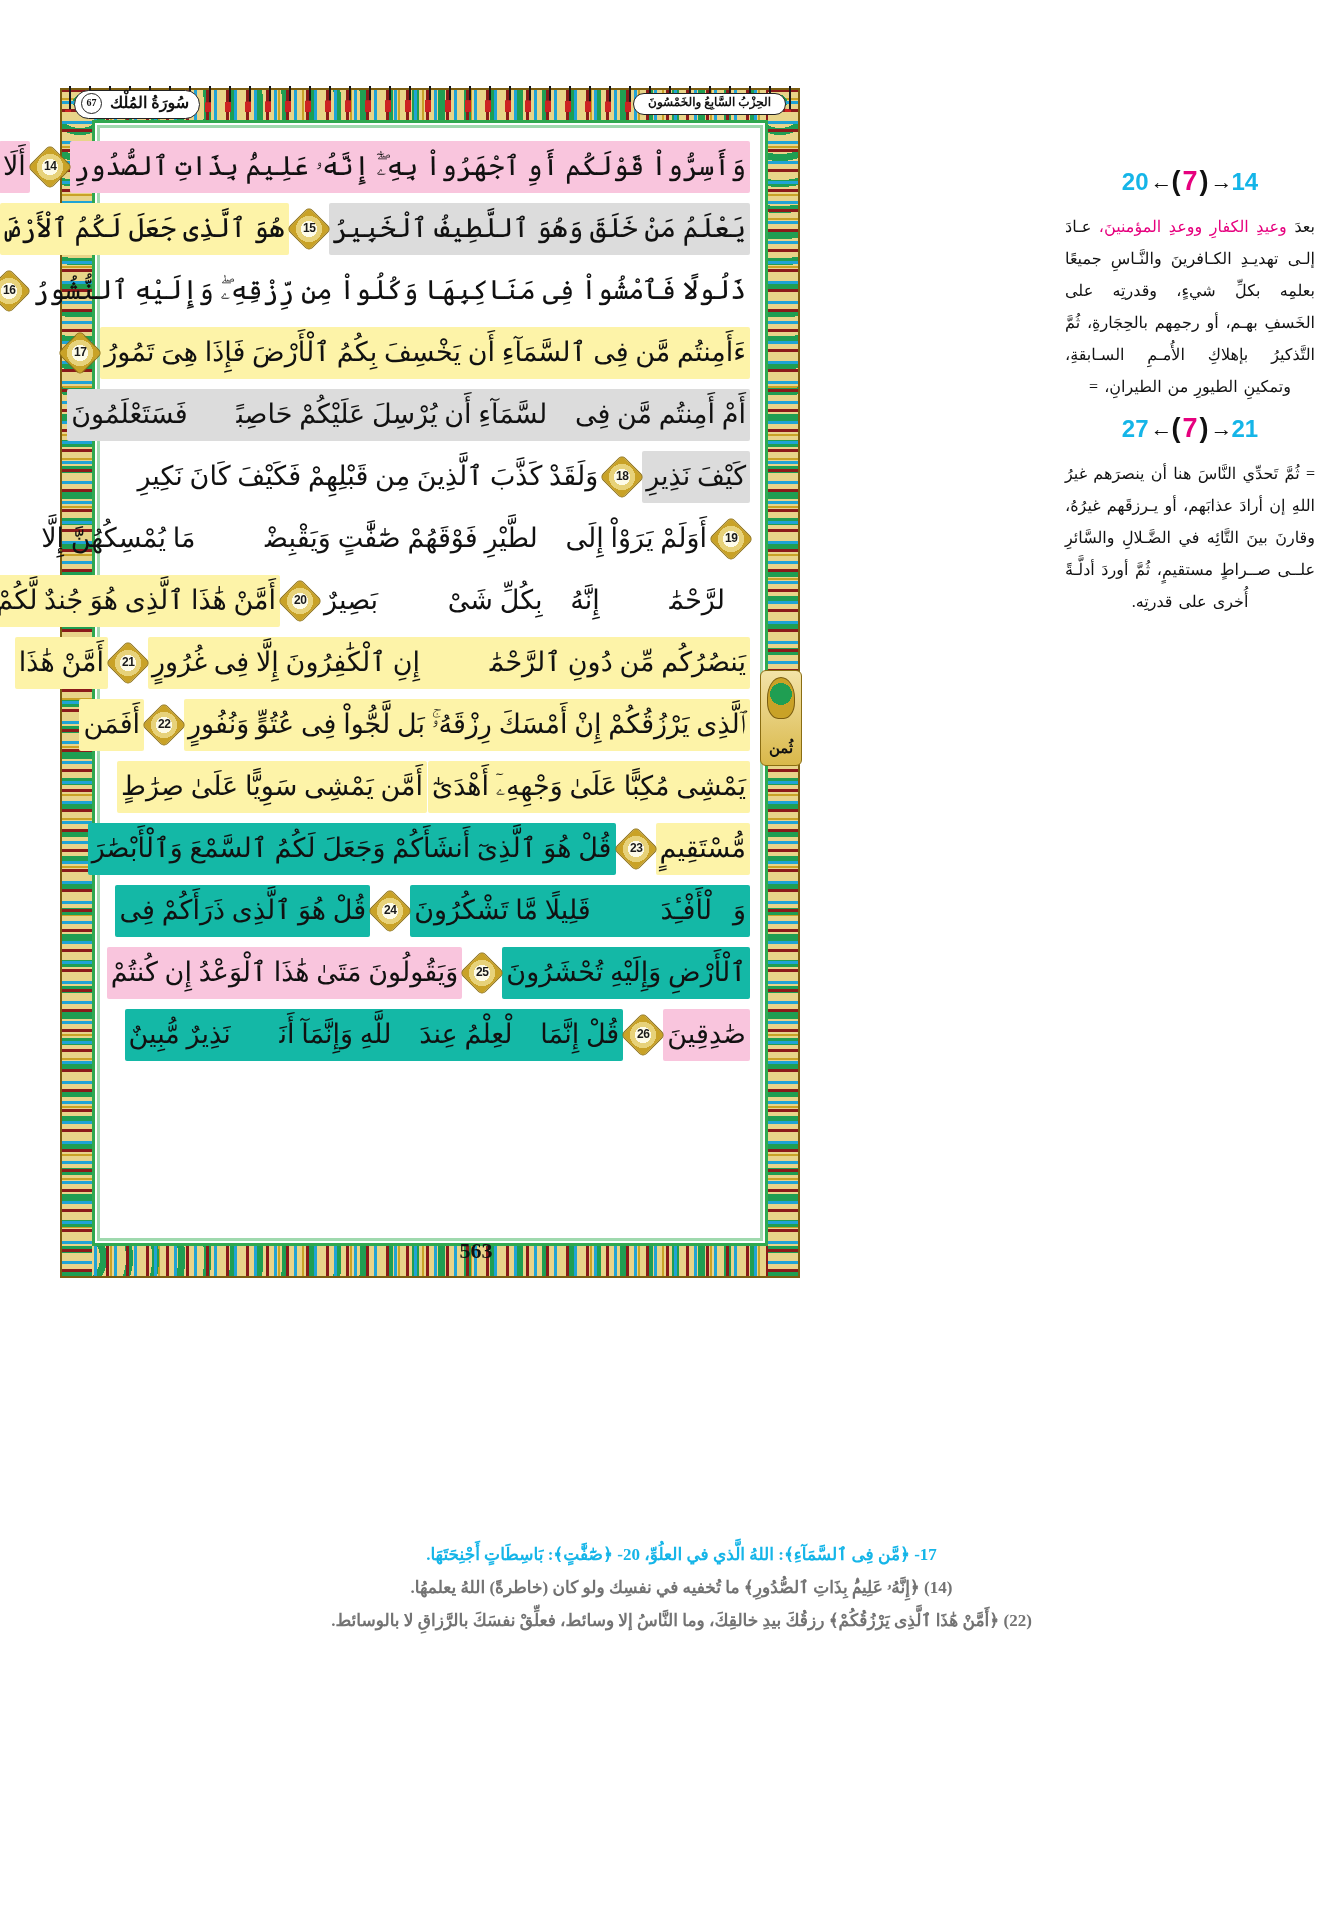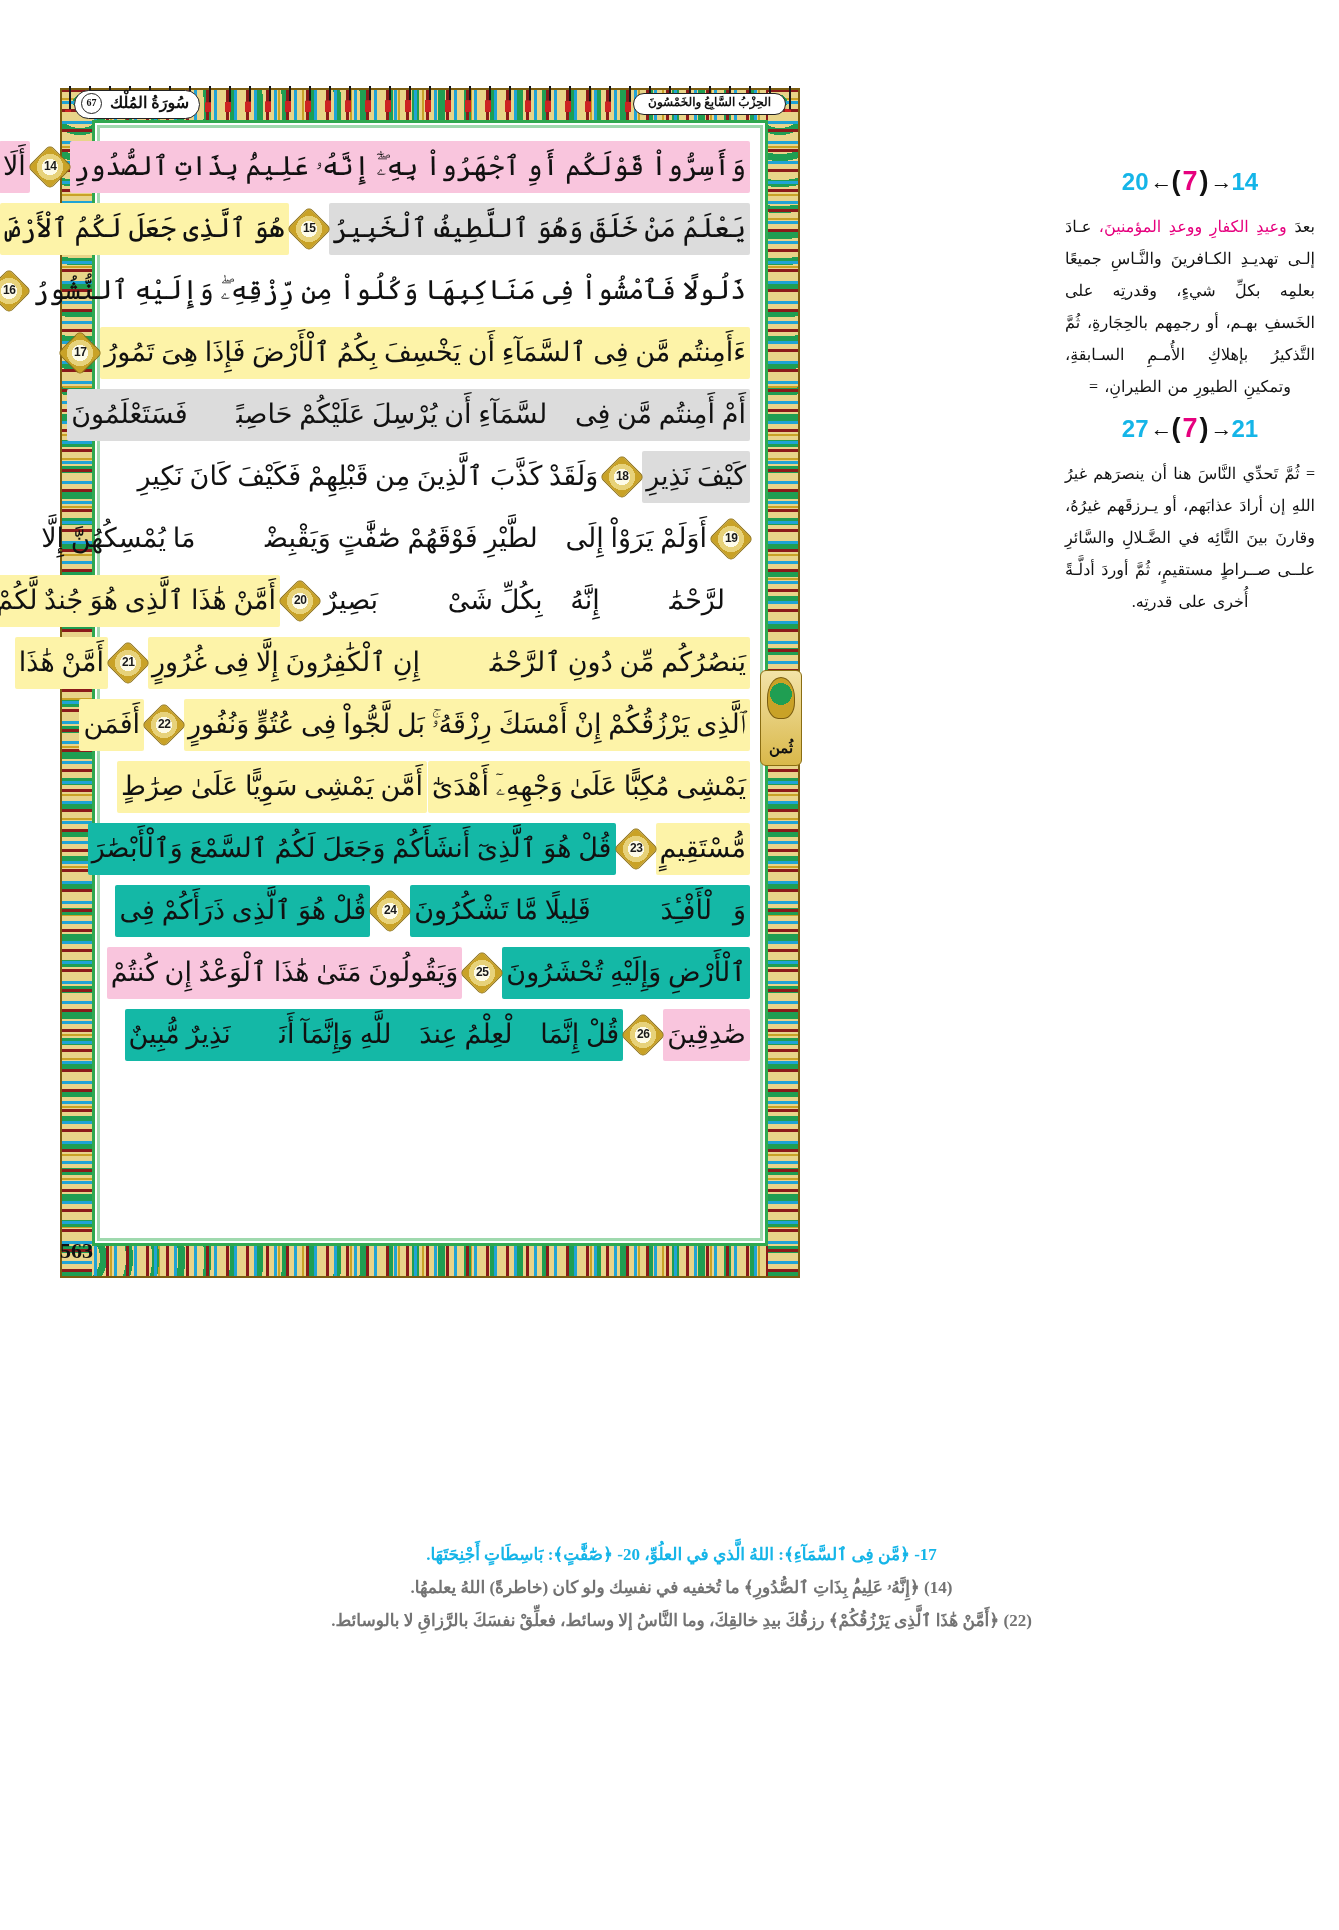--- a/index.html
+++ b/index.html
@@ -236,21 +236,21 @@
     border-radius: 50% 50% 40% 40%;
     border: 1px solid #7a5c10;
   }
 
   
   .page-number {
     position: absolute;
     left: 60px;
     width: 832px;
     top: 1238px;
-    text-align: left;
+    text-align: center;
     font-family: "Liberation Serif", serif;
     font-size: 22px;
     font-weight: bold;
     color: #111;
     z-index: 9;
   }
 
   
   .side-col {
     position: absolute;

